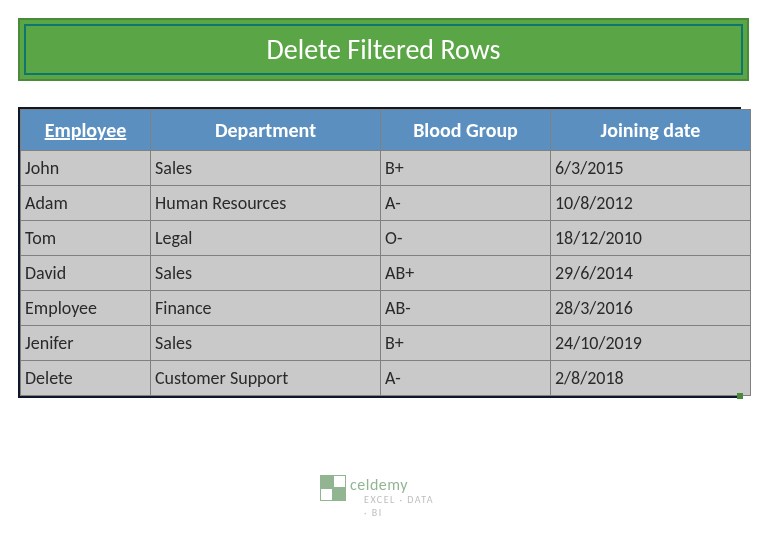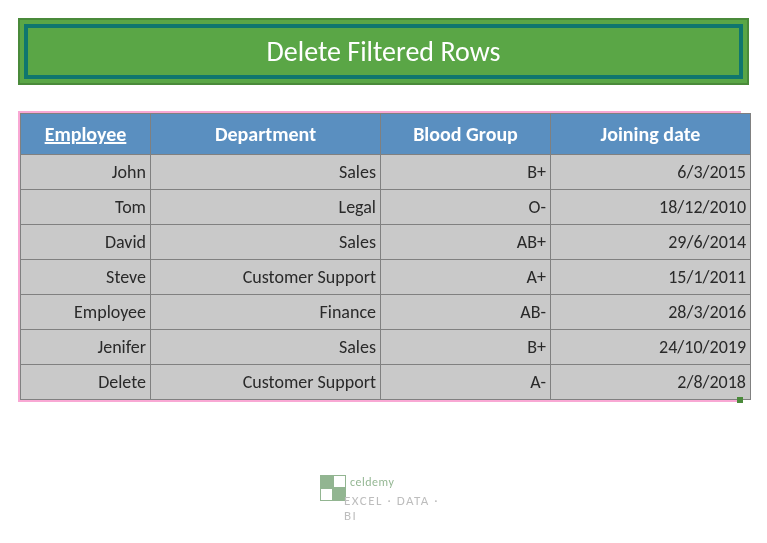--- a/index.html
+++ b/index.html
@@ -11,32 +11,32 @@
     background: #ffffff;
     position: relative;
   }
   .title-bar {
     margin: 18px 18px 0 18px;
     background: #5aa646;
     border: 2px solid #4a8a3a;
     padding: 4px;
   }
   .title-inner {
-    border: 4px solid #0f766e;
+    border: 2px solid #0f766e;
     text-align: center;
     padding: 6px 0;
   }
   .title-text {
     color: #ffffff;
     font-size: 28px;
     font-weight: 400;
   }
   .table-wrap {
     margin: 26px 26px 0 18px;
-    border: 2px solid #f9a8d4;
+    border: 2px solid #0f172a;
     position: relative;
   }
   table {
     border-collapse: collapse;
     width: 100%;
     table-layout: fixed;
   }
   th {
     background: #5a8fc0;
     color: #ffffff;
@@ -48,21 +48,21 @@
   }
   th.active {
     text-decoration: underline;
   }
   td {
     background: #c9c9c9;
     color: #2a2a2a;
     font-size: 18px;
     padding: 6px 4px;
     border: 1px solid #808080;
-    text-align: right;
+    text-align: left;
   }
   col.c1 { width: 130px; }
   col.c2 { width: 230px; }
   col.c3 { width: 170px; }
   col.c4 { width: 200px; }
 
   .watermark {
     position: absolute;
     left: 320px;
     top: 475px;
@@ -79,29 +79,29 @@
   .wm-sq {
     position: absolute;
     width: 11px; height: 11px;
     border: 1px solid #3a7a38;
     background: #ffffff;
   }
   .wm-sq.g { background: #3a7a38; }
   .wm-text1 {
     position: absolute;
     left: 30px; top: 0;
-    font-size: 12px;
+    font-size: 16px;
     color: #3a7a38;
     letter-spacing: 0.5px;
     font-weight: 500;
   }
   .wm-text2 {
     position: absolute;
-    left: 24px; top: 18px;
-    font-size: 13px;
+    left: 44px; top: 18px;
+    font-size: 10px;
     color: #888888;
     letter-spacing: 1.5px;
   }
   .handle {
     position: absolute;
     right: -4px;
     bottom: -3px;
     width: 6px; height: 6px;
     background: #4a8a3a;
   }
@@ -132,36 +132,36 @@
       </tr>
     </thead>
     <tbody>
       <tr>
         <td>John</td>
         <td>Sales</td>
         <td>B+</td>
         <td>6/3/2015</td>
       </tr>
       <tr>
+        <td>Adam</td>
+        <td>Human Resources</td>
+        <td>A-</td>
+        <td>10/8/2012</td>
+      </tr>
+      <tr>
         <td>Tom</td>
         <td>Legal</td>
         <td>O-</td>
         <td>18/12/2010</td>
       </tr>
       <tr>
         <td>David</td>
         <td>Sales</td>
         <td>AB+</td>
         <td>29/6/2014</td>
-      </tr>
-      <tr>
-        <td>Steve</td>
-        <td>Customer Support</td>
-        <td>A+</td>
-        <td>15/1/2011</td>
       </tr>
       <tr>
         <td>Employee</td>
         <td>Finance</td>
         <td>AB-</td>
         <td>28/3/2016</td>
       </tr>
       <tr>
         <td>Jenifer</td>
         <td>Sales</td>

